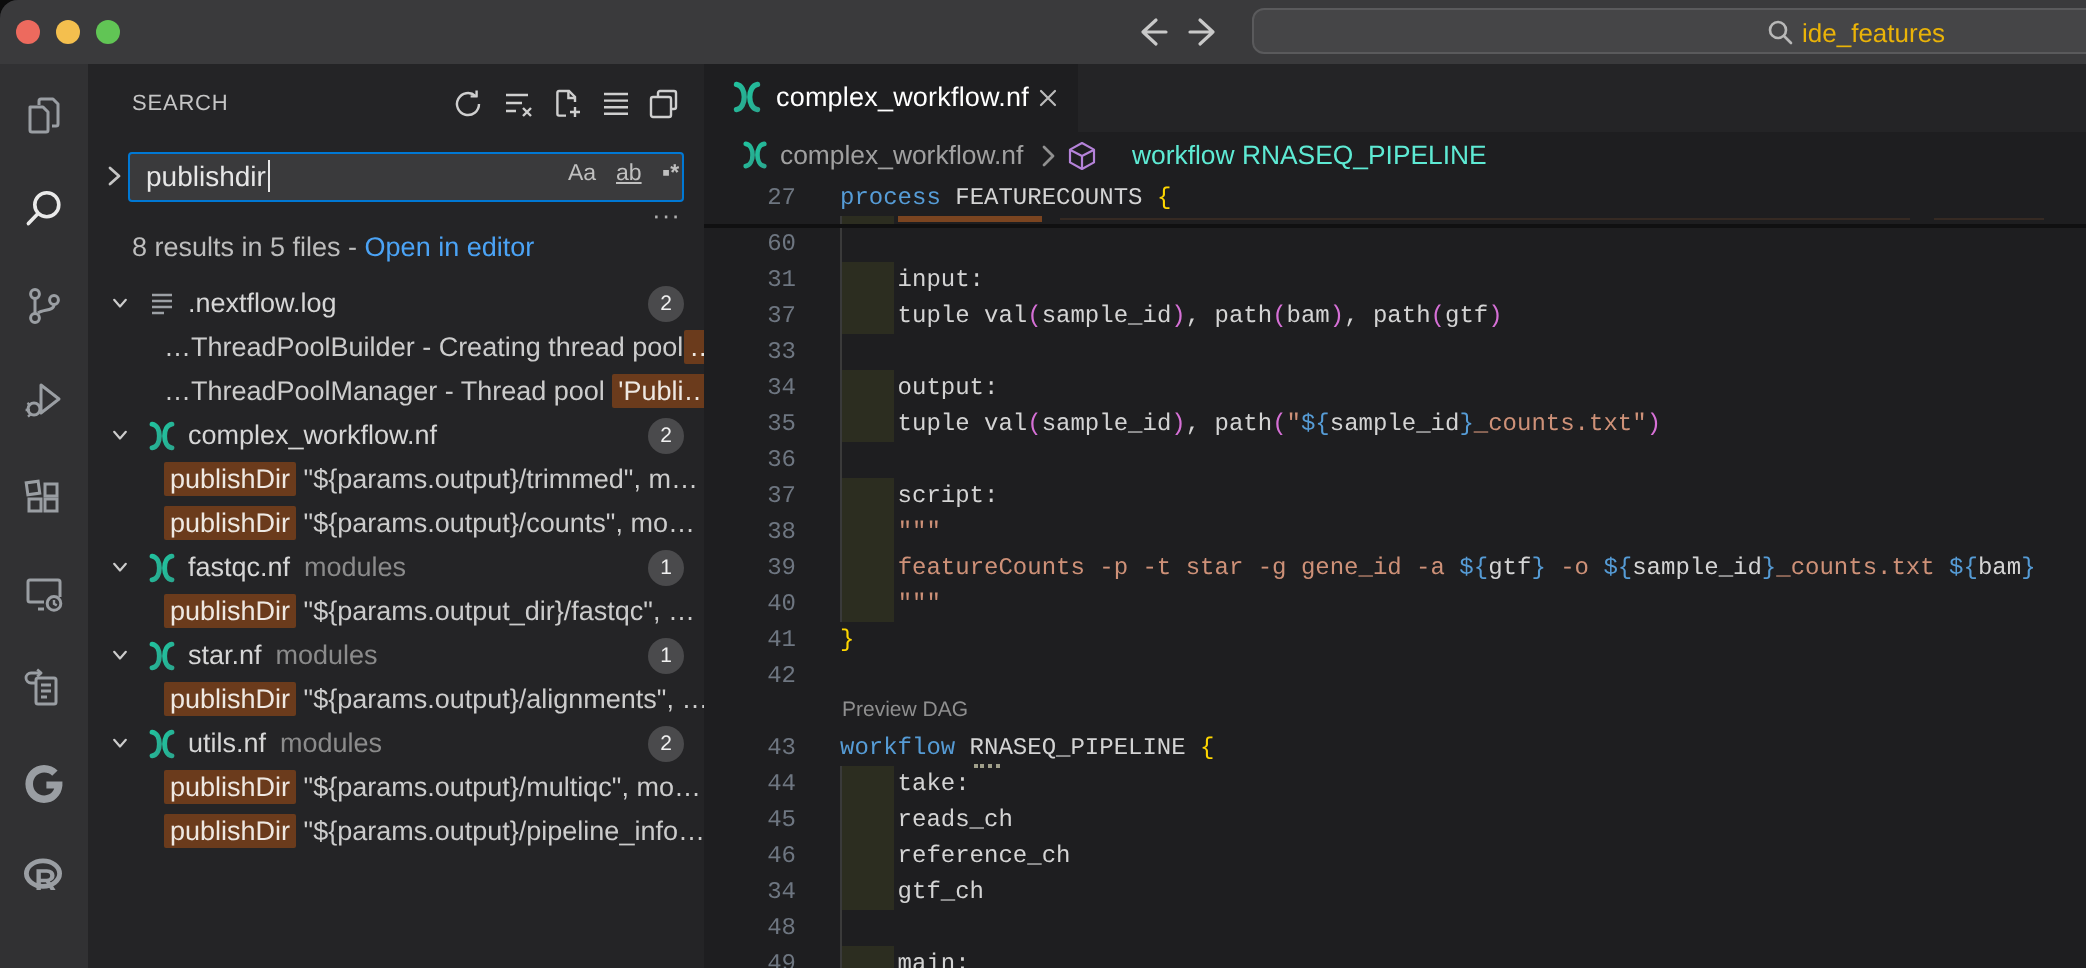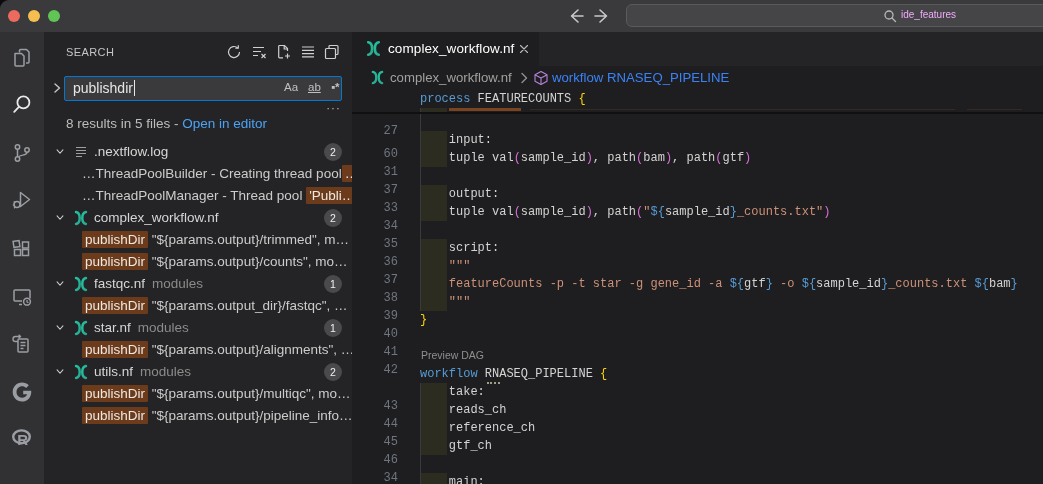--- a/index.html
+++ b/index.html
@@ -37,21 +37,21 @@
   
   #tabstrip{position:absolute;left:352px;top:32px;width:691px;height:34px;background:#242426;}
   #tab{position:absolute;left:0;top:0;width:187px;height:34px;background:#1e1e20;}
   #tab .tname{position:absolute;left:36px;top:9px;font-size:13.5px;color:#ffffff;letter-spacing:.1px;}
   #breadcrumb{position:absolute;left:352px;top:66px;width:691px;height:24px;background:#1e1e20;
      font-size:13.2px;color:#a0a0a0;}
   #editor{position:absolute;left:352px;top:90px;width:691px;height:394px;background:#1e1e20;overflow:hidden;}
   .cl{position:absolute;left:0;width:691px;height:18px;font-family:"Liberation Mono",monospace;
       font-size:12px;line-height:18px;white-space:pre;color:#d4d4d4;}
   .num{position:absolute;left:0;top:0;width:46px;text-align:right;color:#6e7681;
-       font-family:"Liberation Mono",monospace;font-size:12px;line-height:18px;margin-top:32px;}
+       font-family:"Liberation Mono",monospace;font-size:12px;line-height:18px;}
   .ct{position:absolute;left:68px;top:0;}
   .kw{color:#569cd6;} .yb{color:#ffd700;} .pk{color:#d670d6;} .st{color:#ce9178;} .bl{color:#569cd6;}
   .band{position:absolute;left:69px;width:26px;background:#2c2d20;}
 </style>
 </head>
 <body>
 <div id="win">
   <div id="titlebar">
     <div class="tl" style="left:8px;background:#ed6a5e;"></div>
     <div class="tl" style="left:28px;background:#f4bf4e;"></div>
@@ -60,21 +60,21 @@
       <path d="M12 3 L5.5 9 L12 15 M5.5 9 H17" stroke="#c9c9c9" stroke-width="1.6" fill="none" stroke-linecap="round" stroke-linejoin="round"></path>
     </svg>
     <svg class="abs" style="left:592px;top:7px;" width="20" height="18" viewBox="0 0 20 18">
       <path d="M8 3 L14.5 9 L8 15 M14.5 9 H3" stroke="#c9c9c9" stroke-width="1.6" fill="none" stroke-linecap="round" stroke-linejoin="round"></path>
     </svg>
     <div id="navsearch">
       <svg class="abs" style="left:256px;top:4px;" width="14" height="14" viewBox="0 0 14 14">
         <circle cx="6" cy="6" r="4" stroke="#b8b8b8" stroke-width="1.3" fill="none"></circle>
         <line x1="9" y1="9" x2="12.5" y2="12.5" stroke="#b8b8b8" stroke-width="1.3" stroke-linecap="round"></line>
       </svg>
-      <div class="abs" style="left:274px;top:3.5px;font-size:10px;color:#f0abfc;">ide_features</div>
+      <div class="abs" style="left:274px;top:3.5px;font-size:13px;color:#eab308;">ide_features</div>
     </div>
   </div>
 
   <div id="activity">
 
     <svg class="aicon" style="top:14px;" viewBox="0 0 24 24" fill="none" stroke="#9a9ea3" stroke-width="1.5" stroke-linejoin="round">
       <path d="M9.5 6.5 V4.5 a1 1 0 0 1 1-1 h6 l2.5 2.5 V16 a1 1 0 0 1 -1 1 h-2"></path>
       <path d="M5 7.5 h6.5 l2.5 2.5 v9 a1 1 0 0 1 -1 1 H6 a1 1 0 0 1 -1-1 z"></path>
     </svg>
 
@@ -257,21 +257,21 @@
         <use href="#nf"></use>
       </svg>
     <div class="abs" style="left:38px;top:4px;">complex_workflow.nf</div>
     <svg class="abs" style="left:167px;top:6px;" width="10" height="12" viewBox="0 0 10 12" fill="none" stroke="#909090" stroke-width="1.4">
         <path d="M3 1.5 L7.5 6 L3 10.5" stroke-linecap="round" stroke-linejoin="round"></path>
       </svg>
     <svg class="abs" style="left:181px;top:4px;" width="16" height="16" viewBox="0 0 16 16" fill="none" stroke="#b583d9" stroke-width="1.1" stroke-linejoin="round">
       <path d="M8 1.5 L14 4.8 V11.2 L8 14.5 L2 11.2 V4.8 Z"></path>
       <path d="M2.2 5 L8 8 L13.8 5 M8 8 V14.2"></path>
     </svg>
-    <div class="abs" style="left:200px;top:4px;color:#3b82f6;">workflow RNASEQ_PIPELINE</div>
+    <div class="abs" style="left:214px;top:4px;color:#5eead4;">workflow RNASEQ_PIPELINE</div>
   </div>
   <div id="editor">
 
     <div class="abs" style="left:68px;top:18px;width:1px;height:203px;background:#3a3a3a;"></div>
     <div class="abs" style="left:68px;top:292.7px;width:1px;height:101px;background:#3a3a3a;"></div>
 
     <div class="band" style="top:40.7px;height:36px;"></div>
     <div class="band" style="top:94.7px;height:36px;"></div>
     <div class="band" style="top:148.7px;height:72px;"></div>
     <div class="band" style="top:292.7px;height:72px;"></div>

